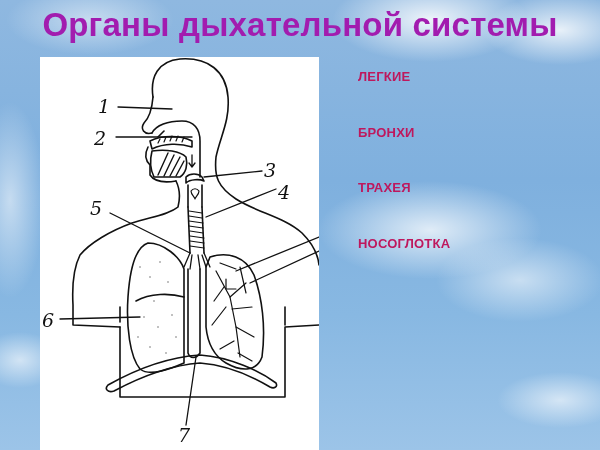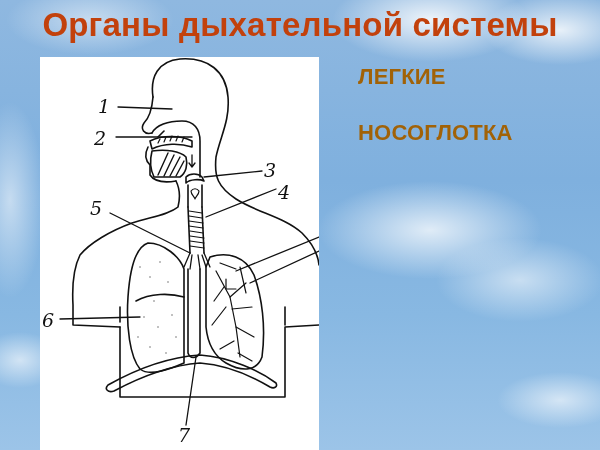--- a/index.html
+++ b/index.html
@@ -12,32 +12,32 @@
       radial-gradient(ellipse 160px 70px at 430px 230px, rgba(255,255,255,0.75), rgba(255,255,255,0) 70%),
       radial-gradient(ellipse 120px 60px at 520px 280px, rgba(255,255,255,0.55), rgba(255,255,255,0) 70%),
       radial-gradient(ellipse 90px 40px at 560px 400px, rgba(255,255,255,0.6), rgba(255,255,255,0) 70%),
       radial-gradient(ellipse 50px 140px at 10px 200px, rgba(255,255,255,0.55), rgba(255,255,255,0) 70%),
       radial-gradient(ellipse 60px 40px at 20px 360px, rgba(255,255,255,0.6), rgba(255,255,255,0) 70%),
       radial-gradient(ellipse 120px 50px at 90px 20px, rgba(255,255,255,0.5), rgba(255,255,255,0) 70%),
       linear-gradient(180deg, #8fb8e0 0%, #7fb0de 40%, #88b8e2 70%, #9cc4e8 100%);
   }
   .title {
     position: absolute; left: 0; top: 6px; width: 600px; text-align: center;
-    font-size: 33px; font-weight: bold; color: #c2410c; letter-spacing: 0.2px;
+    font-size: 33px; font-weight: bold; color: #a21caf; letter-spacing: 0.2px;
   }
   .panel {
     position: absolute; left: 40px; top: 57px; width: 279px; height: 393px;
     background: #fff;
   }
   .panel svg { position: absolute; left: 0; top: 0; }
   .terms {
     position: absolute; left: 358px; top: 66px; margin: 0; padding: 0; list-style: none;
   }
   .terms li {
-    font-size: 22px; font-weight: bold; color: #a16207; height: 55.6px; line-height: 22px;
+    font-size: 13px; font-weight: bold; color: #be185d; height: 55.6px; line-height: 22px;
     letter-spacing: 0.2px;
   }
   .lbl { font-family: "DejaVu Serif", serif; font-style: italic; font-size: 19px; fill: #111; }
 </style>
 </head>
 <body>
 
 <div class="title">Органы дыхательной системы</div>
 
 <div class="panel">
@@ -134,14 +134,16 @@
     <text class="lbl" x="224" y="120" stroke="none">3</text>
     <text class="lbl" x="238" y="142" stroke="none">4</text>
     <text class="lbl" x="50" y="158" stroke="none">5</text>
     <text class="lbl" x="2" y="270" stroke="none">6</text>
     <text class="lbl" x="138" y="385" stroke="none">7</text>
   </svg>
 </div>
 
 <ul class="terms">
   <li>ЛЕГКИЕ</li>
+  <li>БРОНХИ</li>
+  <li>ТРАХЕЯ</li>
   <li>НОСОГЛОТКА</li>
 </ul>
 
 </body></html>

